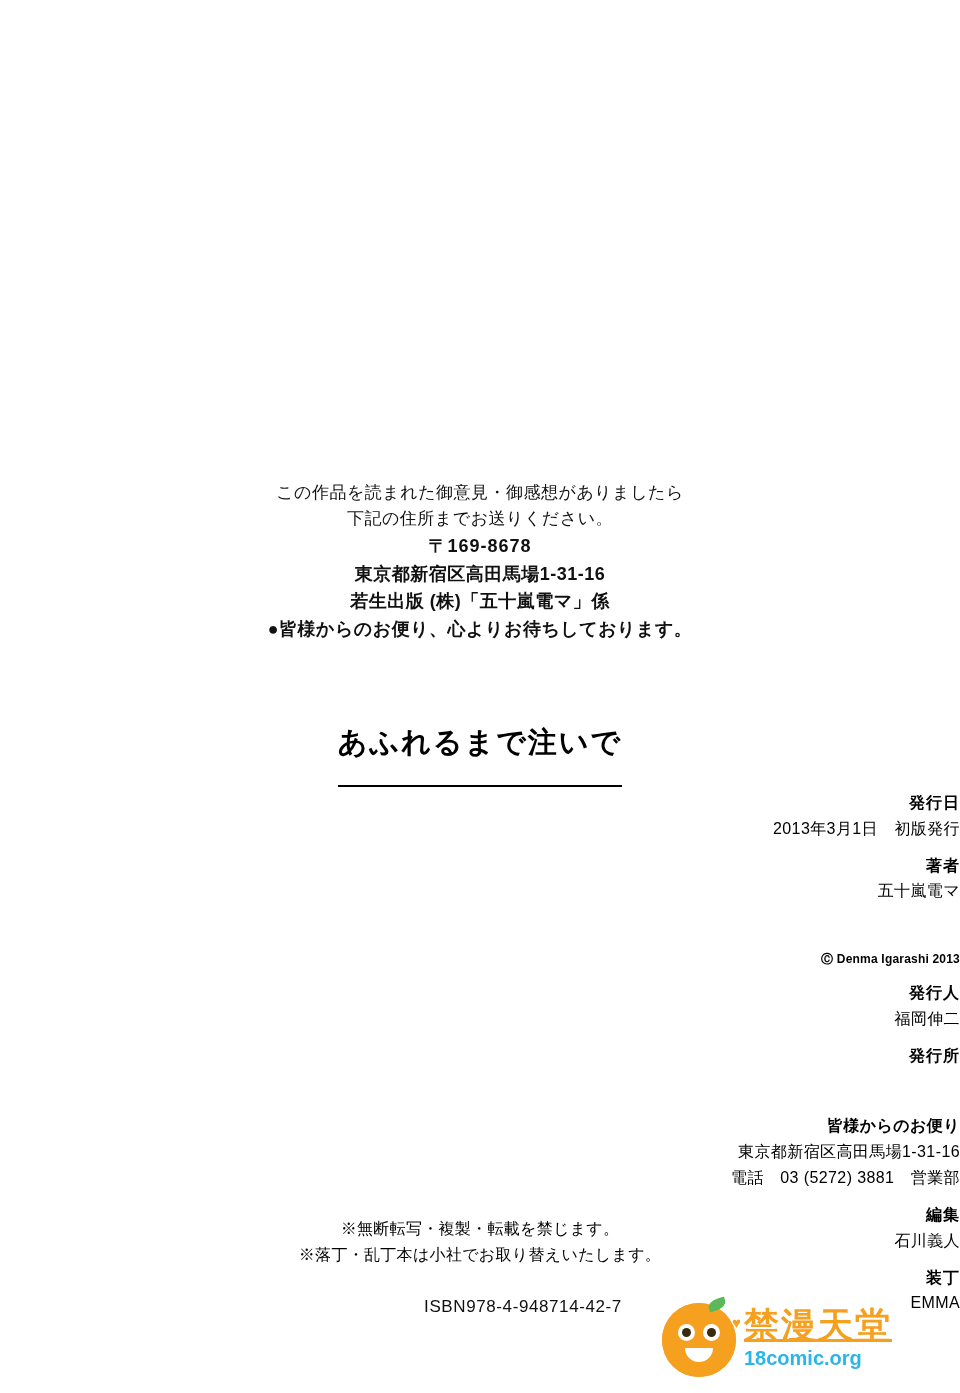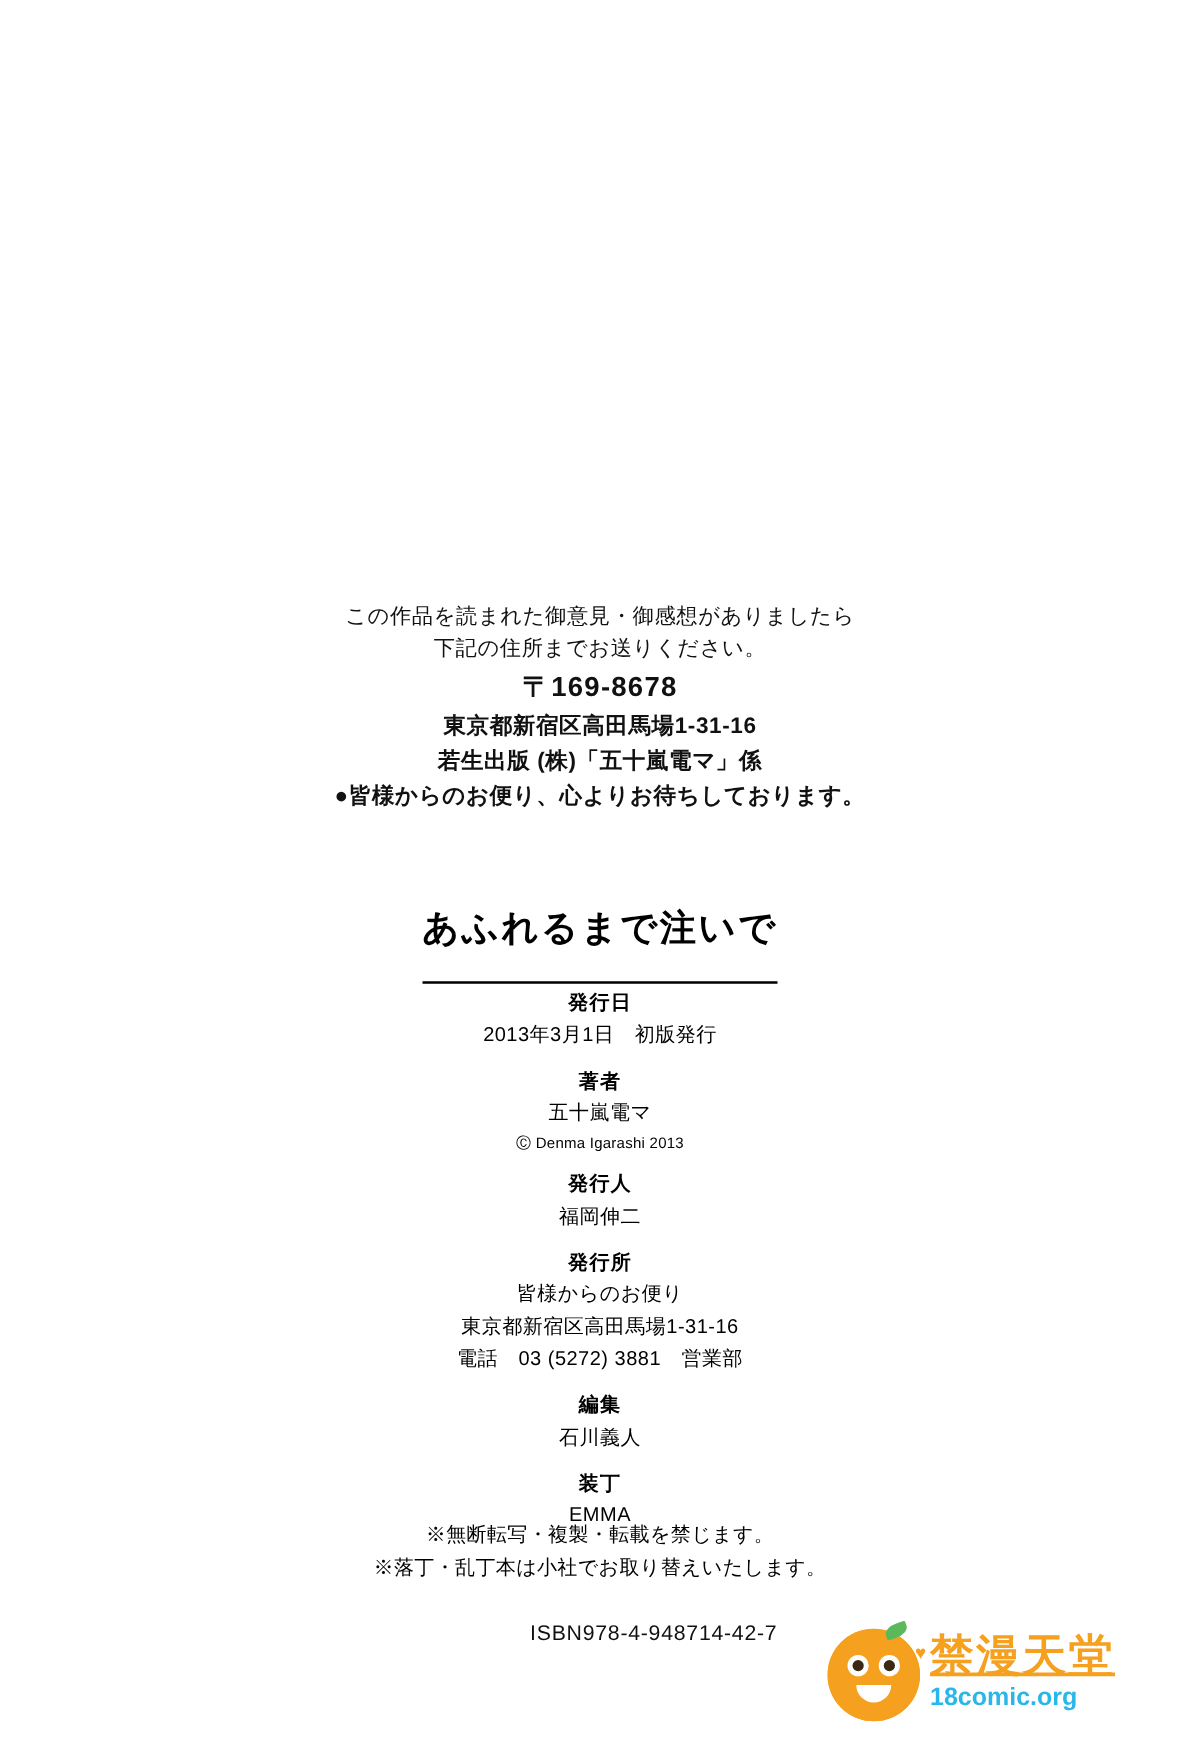--- a/index.html
+++ b/index.html
@@ -35,21 +35,21 @@
     font-size: 17px;
     letter-spacing: 0.5px;
     color: #111;
   }
   .feedback .ln.bold {
     font-weight: bold;
     font-size: 18px;
   }
   .feedback .ln.zip {
     font-weight: bold;
-    font-size: 22px;
+    font-size: 18px;
     letter-spacing: 1px;
   }
 
   
   .title-wrap {
     position: absolute;
     top: 723px;
     left: 0;
     width: 960px;
     text-align: center;
@@ -68,41 +68,43 @@
   
   .colophon {
     position: absolute;
     top: 790px;
     left: 0;
     width: 960px;
     text-align: center;
   }
   .colophon .grp {
     margin-bottom: 11px;
+    text-align: right;
   }
   .colophon .hd {
     display: block;
     font-size: 16px;
     font-weight: bold;
     line-height: 1.6;
     letter-spacing: 1px;
   }
   .colophon .val {
     display: block;
     font-size: 16px;
     line-height: 1.62;
     letter-spacing: 0.4px;
   }
   .colophon .val.small {
     font-size: 12px;
     letter-spacing: 0.2px;
     line-height: 1.7;
   }
   .colophon .val.bold {
-    font-weight: normal;
+    font-weight: bold;
+    margin-top: 45px;
   }
 
   
   .notices {
     position: absolute;
     top: 1216px;
     left: 0;
     width: 960px;
     text-align: center;
   }

